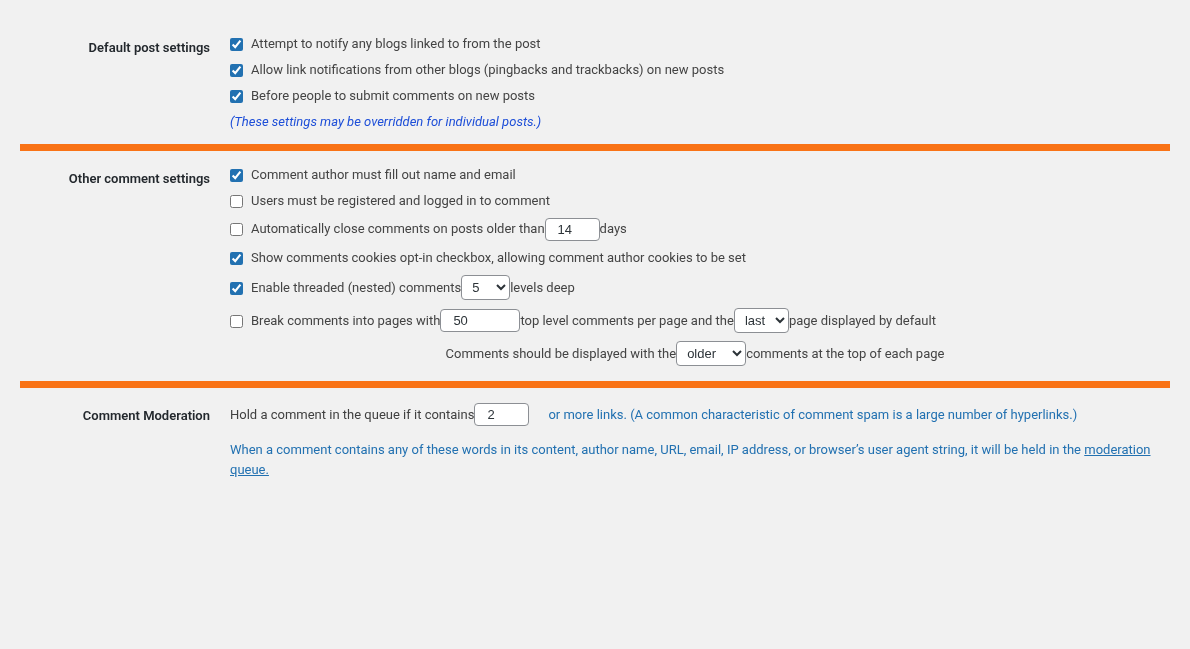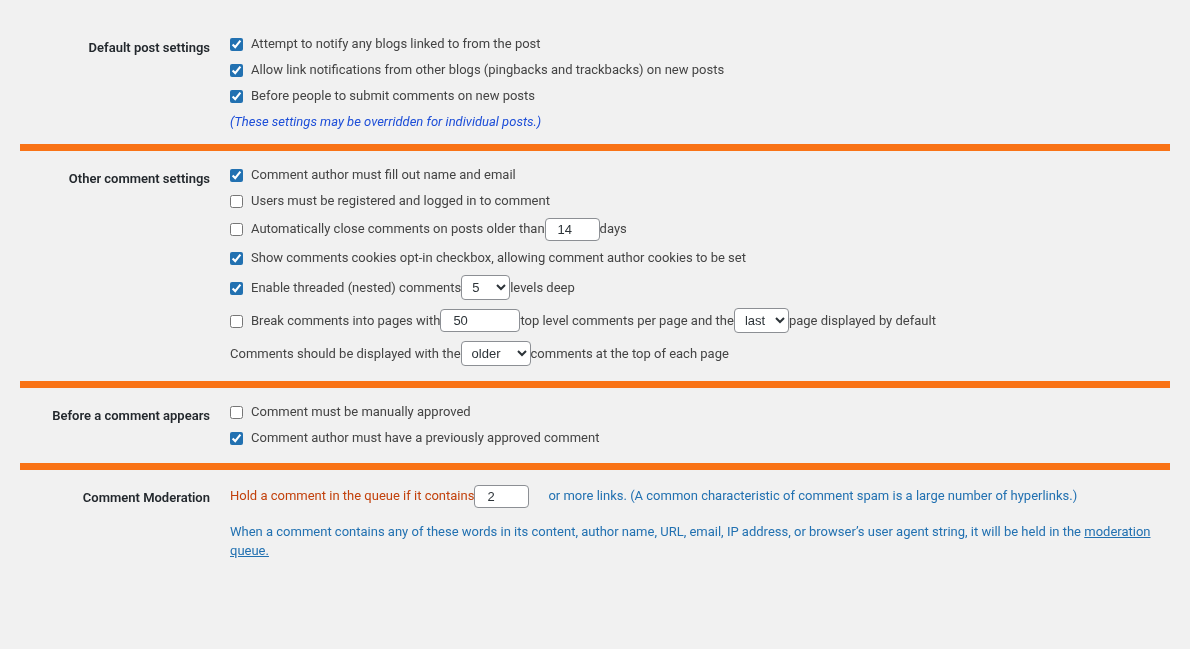--- a/index.html
+++ b/index.html
@@ -34,20 +34,21 @@
       vertical-align: top;
     }
     .checkbox-row {
       display: flex;
       align-items: center;
       margin-bottom: 8px;
       line-height: 1.4;
     }
     .checkbox-row:last-child {
       margin-bottom: 0;
+      justify-content: center;
     }
     .checkbox-row input[type="checkbox"] {
       margin-right: 8px;
       flex-shrink: 0;
       margin-top: 1px;
       accent-color: #2271b1;
     }
     .note-text {
       color: #1d4ed8;
       font-style: italic;
@@ -147,37 +148,24 @@
             <span> page displayed by default</span>
           </div>
           <div class="checkbox-row">
             <span>Comments should be displayed with the </span>
             <select class="inline-select"><option value="older">older</option><option value="newer">newer</option></select>
             <span> comments at the top of each page</span>
           </div>
         </td>
       </tr>
       <tr>
-        <td class="label-cell">Before a comment appears</td>
-        <td class="content-cell">
-          <div class="checkbox-row">
-            <input type="checkbox" style="">
-            <label>Comment must be manually approved</label>
-          </div>
-          <div class="checkbox-row">
-            <input type="checkbox" checked="" style="">
-            <label>Comment author must have a previously approved comment</label>
-          </div>
-        </td>
-      </tr>
-      <tr>
         <td class="label-cell">Comment Moderation</td>
         <td class="content-cell">
           <div class="checkbox-row" style="flex-wrap: wrap;">
-            <span style="color: #c2410c;">Hold a comment in the queue if it contains </span>
+            <span style="color: #404040;">Hold a comment in the queue if it contains </span>
             <input type="text" class="inline-input small" value="2" style="">
             <span style="color: rgb(34, 113, 177); padding-left: 19px;"> or more links. (A common characteristic of comment spam is a large number of hyperlinks.)</span>
           </div>
           <div class="description-text" style="color: rgb(34, 113, 177); margin-top: 14px;"><span>When a comment contains any of these words in its content, author name, URL, email, IP address, or browser’s user agent string, it will be held in the </span><a class="link-text" href="#">moderation queue.</a></div>
         </td>
       </tr>
     </tbody>
 </table>
 
 </body></html>

